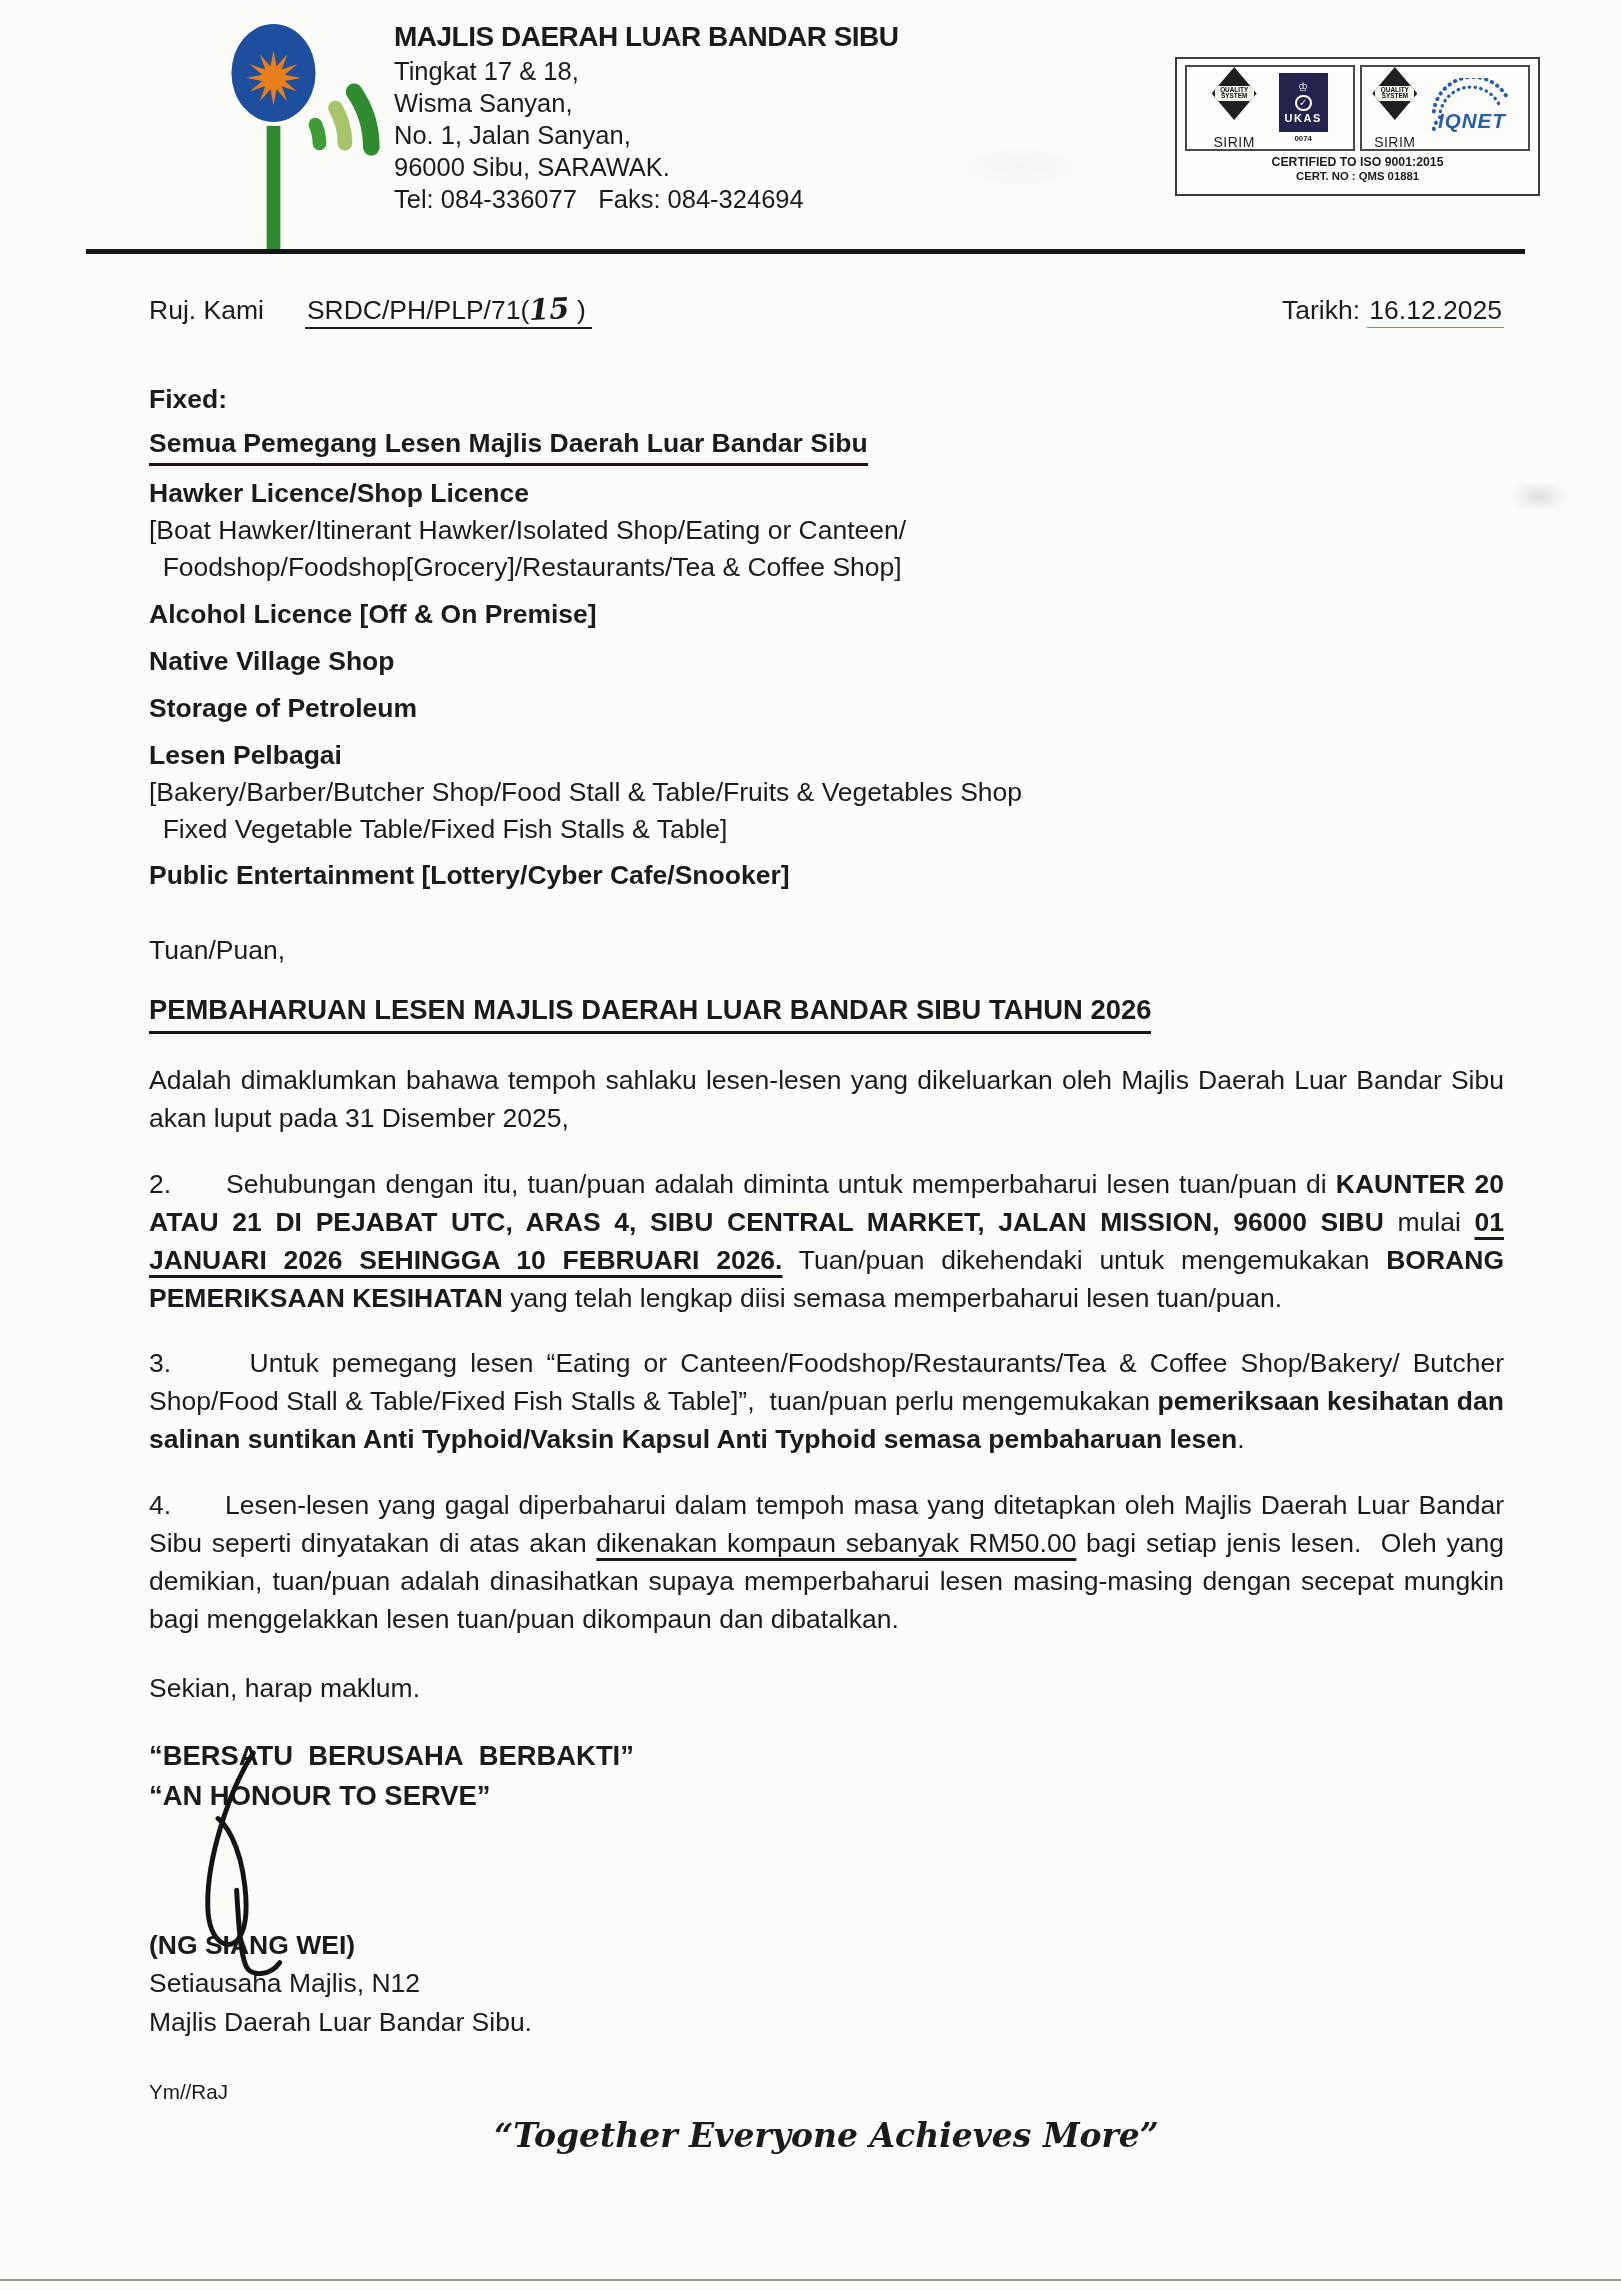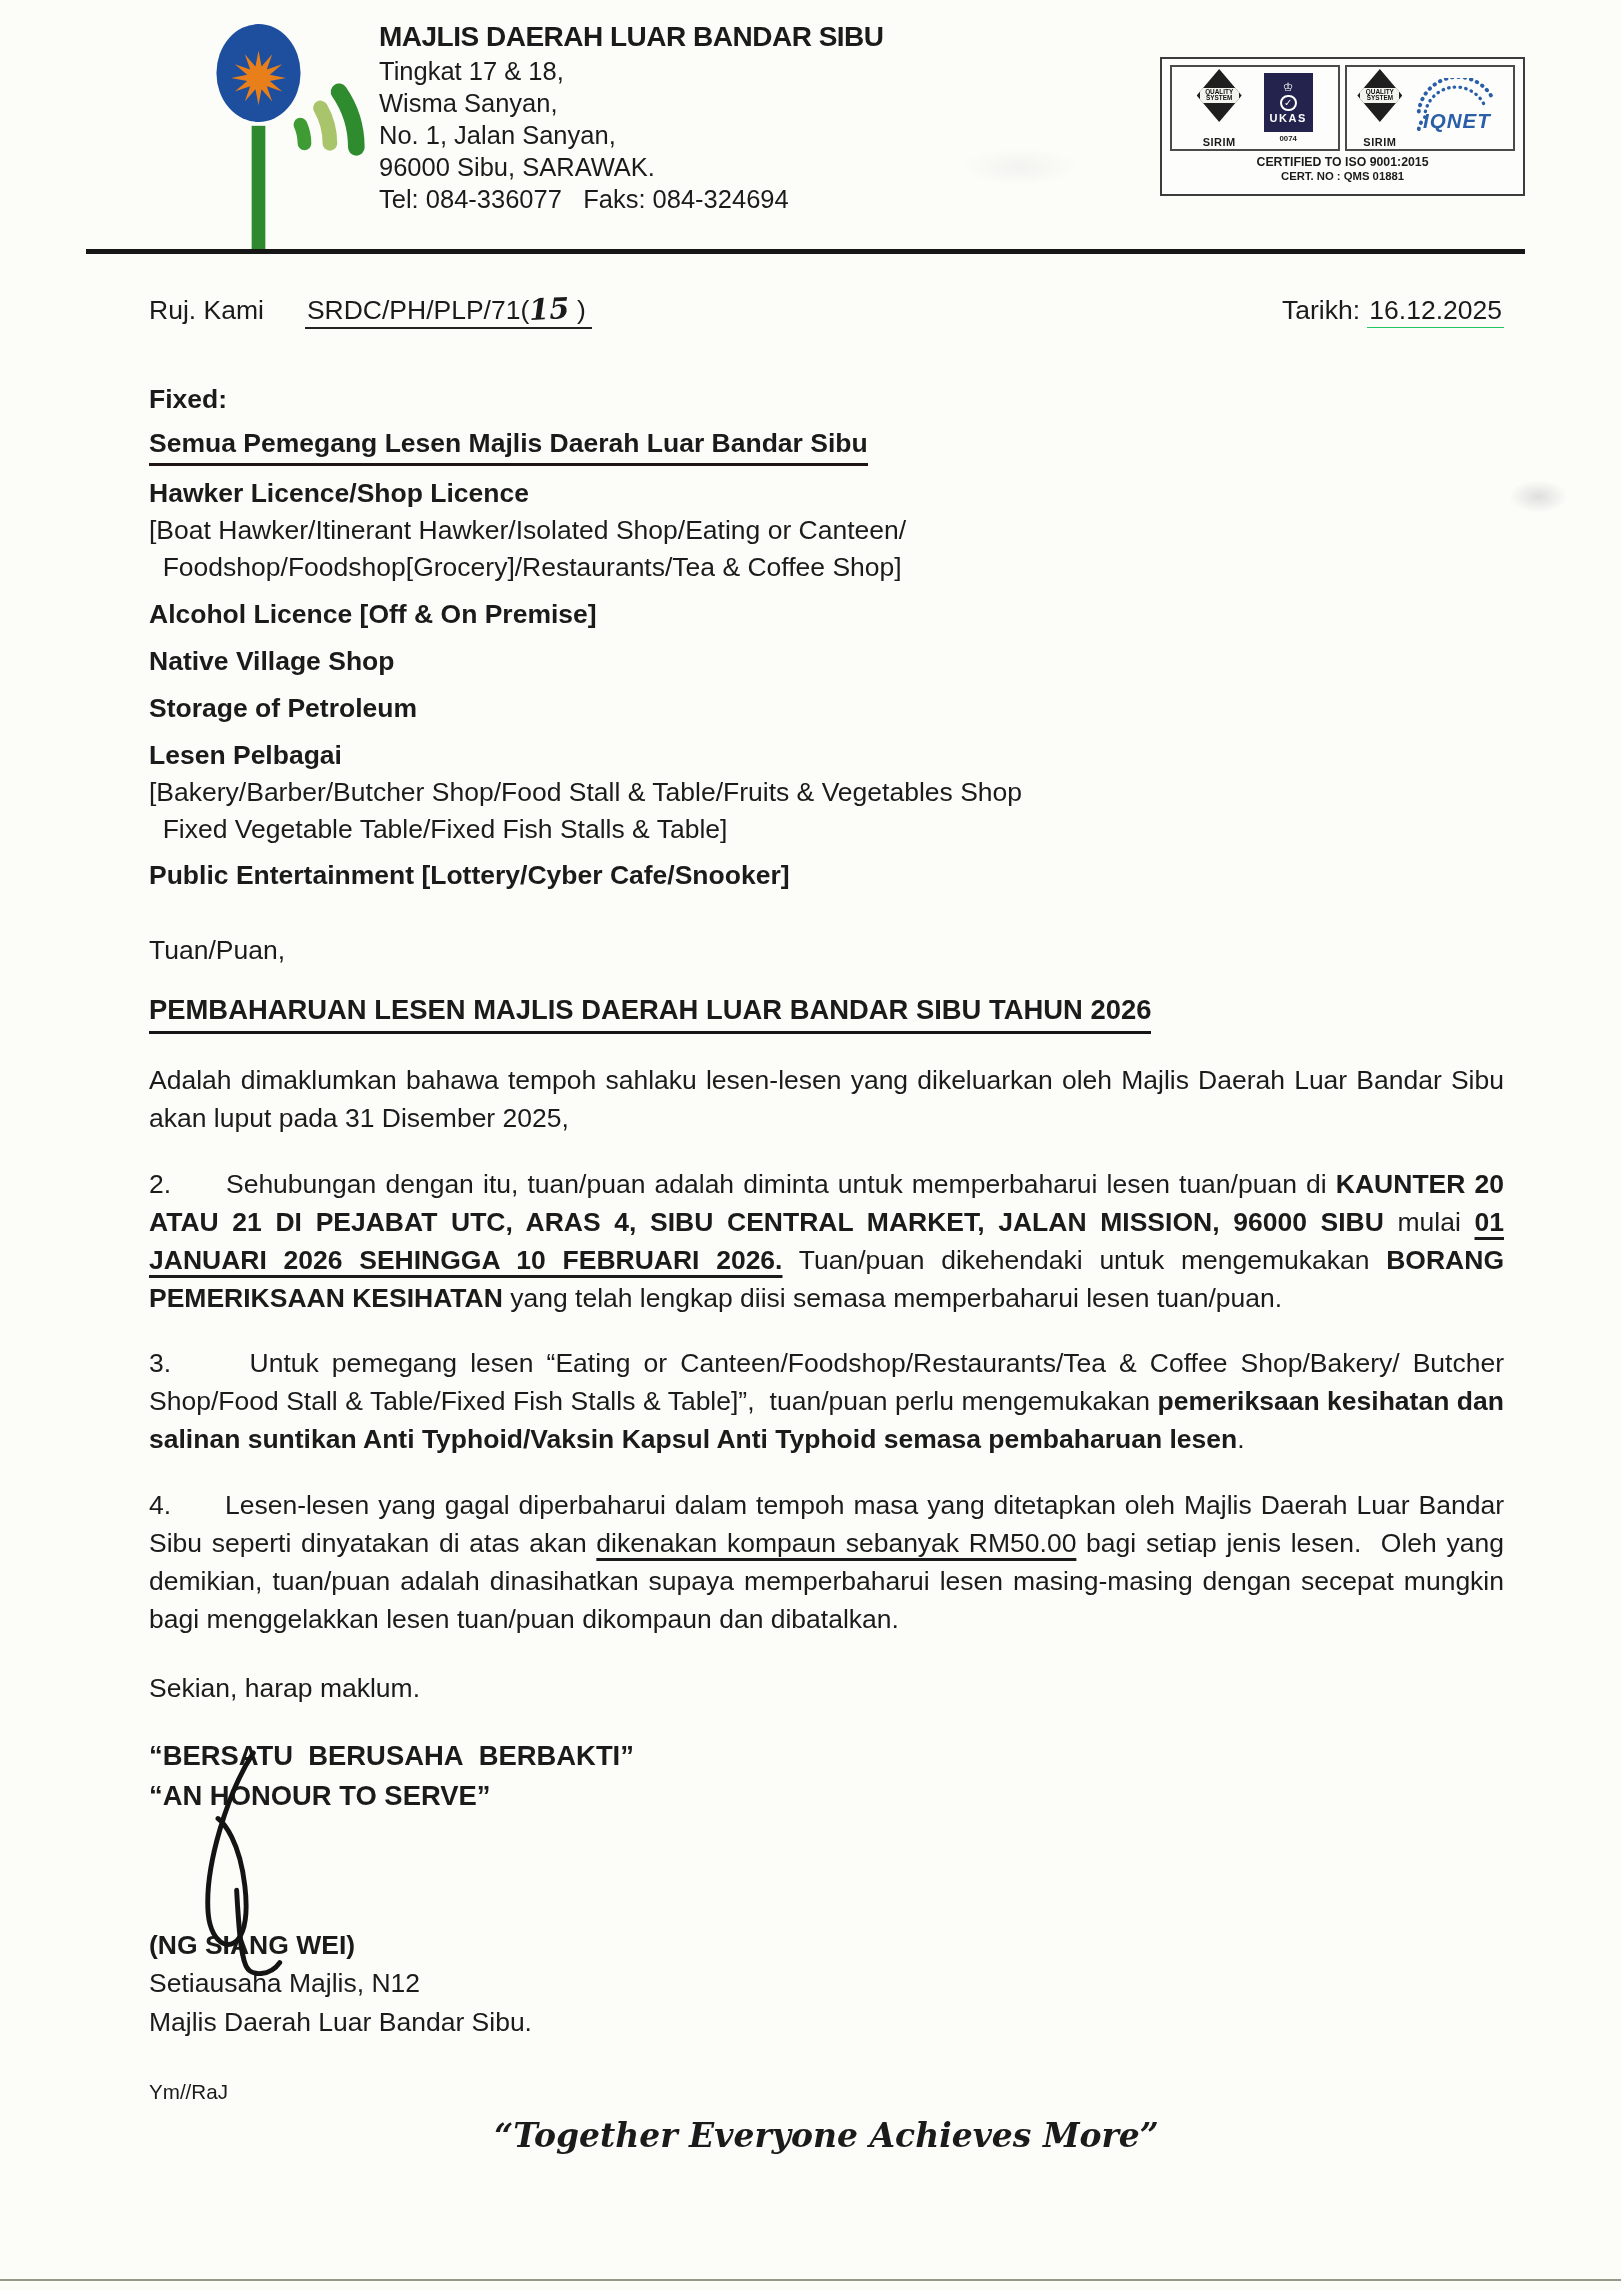--- a/index.html
+++ b/index.html
@@ -3,40 +3,40 @@
 <meta charset="utf-8">
 <style>
   * { margin:0; padding:0; box-sizing:border-box; }
   html,body { background:#d8d8d4; }
   body { font-family:"Liberation Sans", sans-serif; color:#1b1b1b; }
   .page {
     position:relative; width:1621px; height:2291px; margin:0 auto;
     background:#fcfcf9; overflow:hidden;
   }
   
-  .letterhead { position:absolute; top:19.6px; left:146px; right:78px; height:233px; }
+  .letterhead { position:absolute; top:19.6px; left:161px; right:78px; height:233px; }
   .logo { position:absolute; left:0; top:2px; }
   .org-block { position:absolute; left:233px; top:0; width:745px; }
   .org-name { font-size:28px; font-weight:bold; letter-spacing:-0.5px; line-height:33px; margin-bottom:2px; }
   .org-line { font-size:25.5px; line-height:32px; }
   .web-row { font-size:25.5px; line-height:32px; }
   .web-link { color:#1550c0; text-decoration:underline; cursor:pointer; }
   
   .certbox {
     position:absolute; left:1014px; top:37px; width:365px; height:139px;
     border:2px solid #3c3c3c; background:#fdfdfc; padding:6.9px 7.8px 3.9px 7.8px;
   }
   .cert-cells { display:flex; gap:5.9px; height:86px; }
   .cert-cell { flex:1; border:2px solid #4a4a4a; display:flex; align-items:center; justify-content:space-evenly; padding:2.9px; }
   .sirim-wrap { display:flex; flex-direction:column; align-items:center; }
   .diamond { position:relative; width:45px; height:53px; background:#1f1f1f;
     clip-path:polygon(50% 0,100% 50%,50% 100%,0 50%); }
   .diamond .band { position:absolute; left:2.9px; right:2.9px; top:18.6px; height:15.7px;
     background:#f4f4ef; font-size:6.4px; font-weight:bold; line-height:6.9px; text-align:center; color:#111; padding-top:1px; }
-  .sirim-label { font-size:11px; font-weight:bold; margin-top:14px; letter-spacing:0.5px; }
+  .sirim-label { font-size:14px; font-weight:normal; margin-top:14px; letter-spacing:0.5px; }
   .ukas-wrap { display:flex; flex-direction:column; align-items:center; }
   .ukas { width:49px; height:59px; background:#23234d; color:#fff; display:flex; flex-direction:column; align-items:center; justify-content:center; }
   .ukas .crown { font-size:11.8px; line-height:11.8px; }
   .ukas .chk { width:16.7px; height:16.7px; border:2px solid #fff; border-radius:50%; font-size:9.8px; line-height:12.7px; text-align:center; margin:1px 0; }
   .ukas .ukas-word { font-size:11px; font-weight:bold; letter-spacing:1.5px; }
   .ukas-num { font-size:7.8px; font-weight:bold; margin-top:2px; }
   .iqnet-wrap { position:relative; width:94px; height:61px; }
   .iqnet-word { position:absolute; left:13.7px; top:31px; color:#2a5fa8; font-weight:bold; font-size:20.6px; letter-spacing:1px; font-style:italic; }
   .cert-caption { text-align:center; margin-top:3.9px; }
   .cert-caption .c1 { font-size:12.3px; font-weight:bold; line-height:14.7px; }

